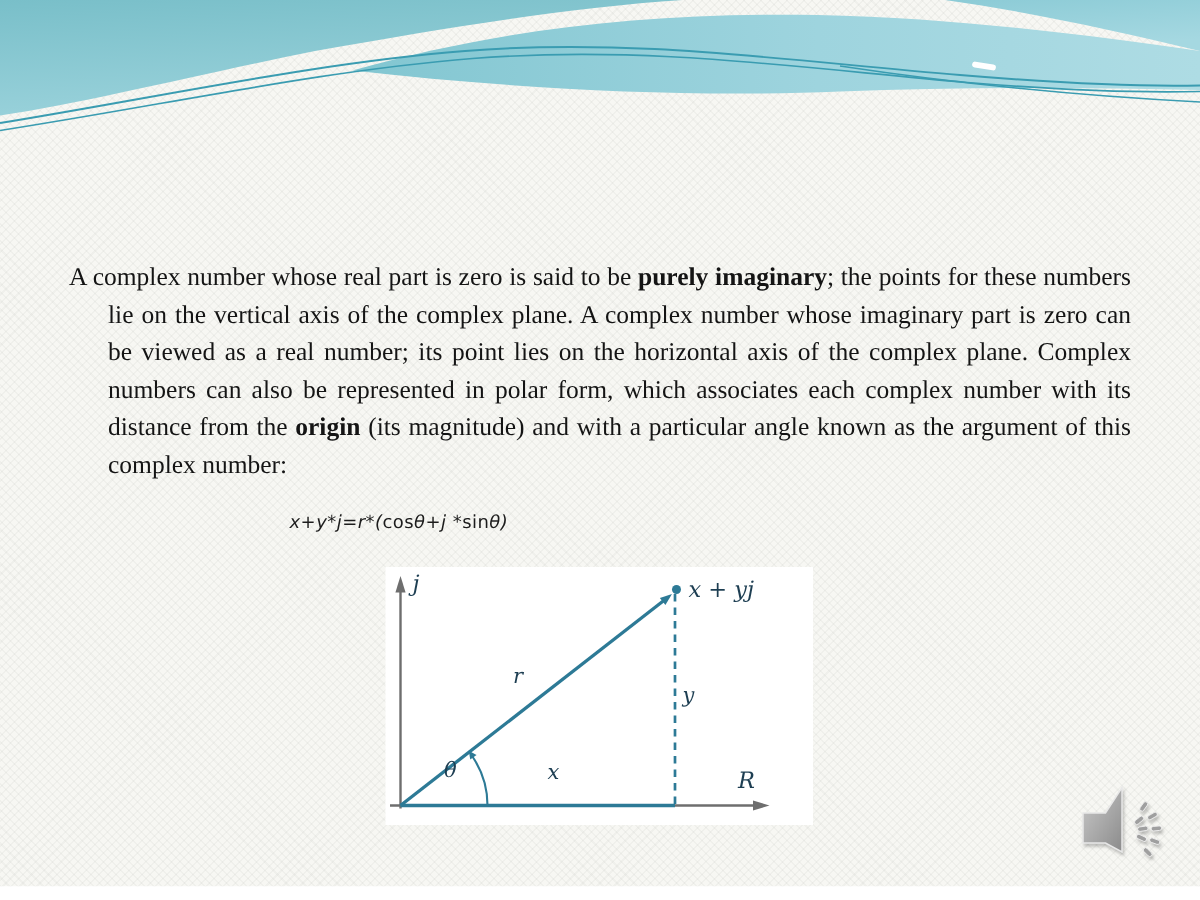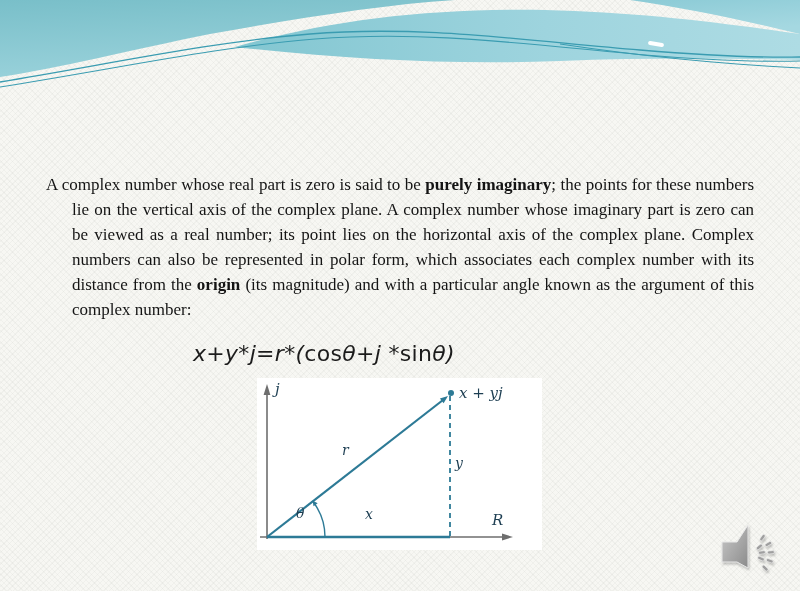--- a/index.html
+++ b/index.html
@@ -13,21 +13,21 @@
   }
   .wave-header{position:absolute;left:0;top:0;width:800px;height:110px;}
   .para{
     position:absolute;left:46px;top:172px;width:708px;
     font-size:17px;line-height:25px;color:#141414;
     text-align:justify;padding-left:26px;text-indent:-26px;box-sizing:border-box;
   }
   .para b{font-weight:bold;}
   .formula{
     position:absolute;left:193px;top:341px;
-    font-family:"DejaVu Sans", sans-serif;font-size:22px;color:#1c1c1c;
+    font-family:"DejaVu Sans", sans-serif;font-size:12px;color:#1c1c1c;
     letter-spacing:0.3px;
   }
   .formula .fit{font-style:italic;}
   .formula .fup{font-style:normal;}
   .diagram{
     position:absolute;left:257px;top:378px;width:285px;height:172px;
     background:#ffffff;
   }
   .diagram text{
     font-family:"DejaVu Serif", serif;font-style:italic;fill:#1d3e52;

